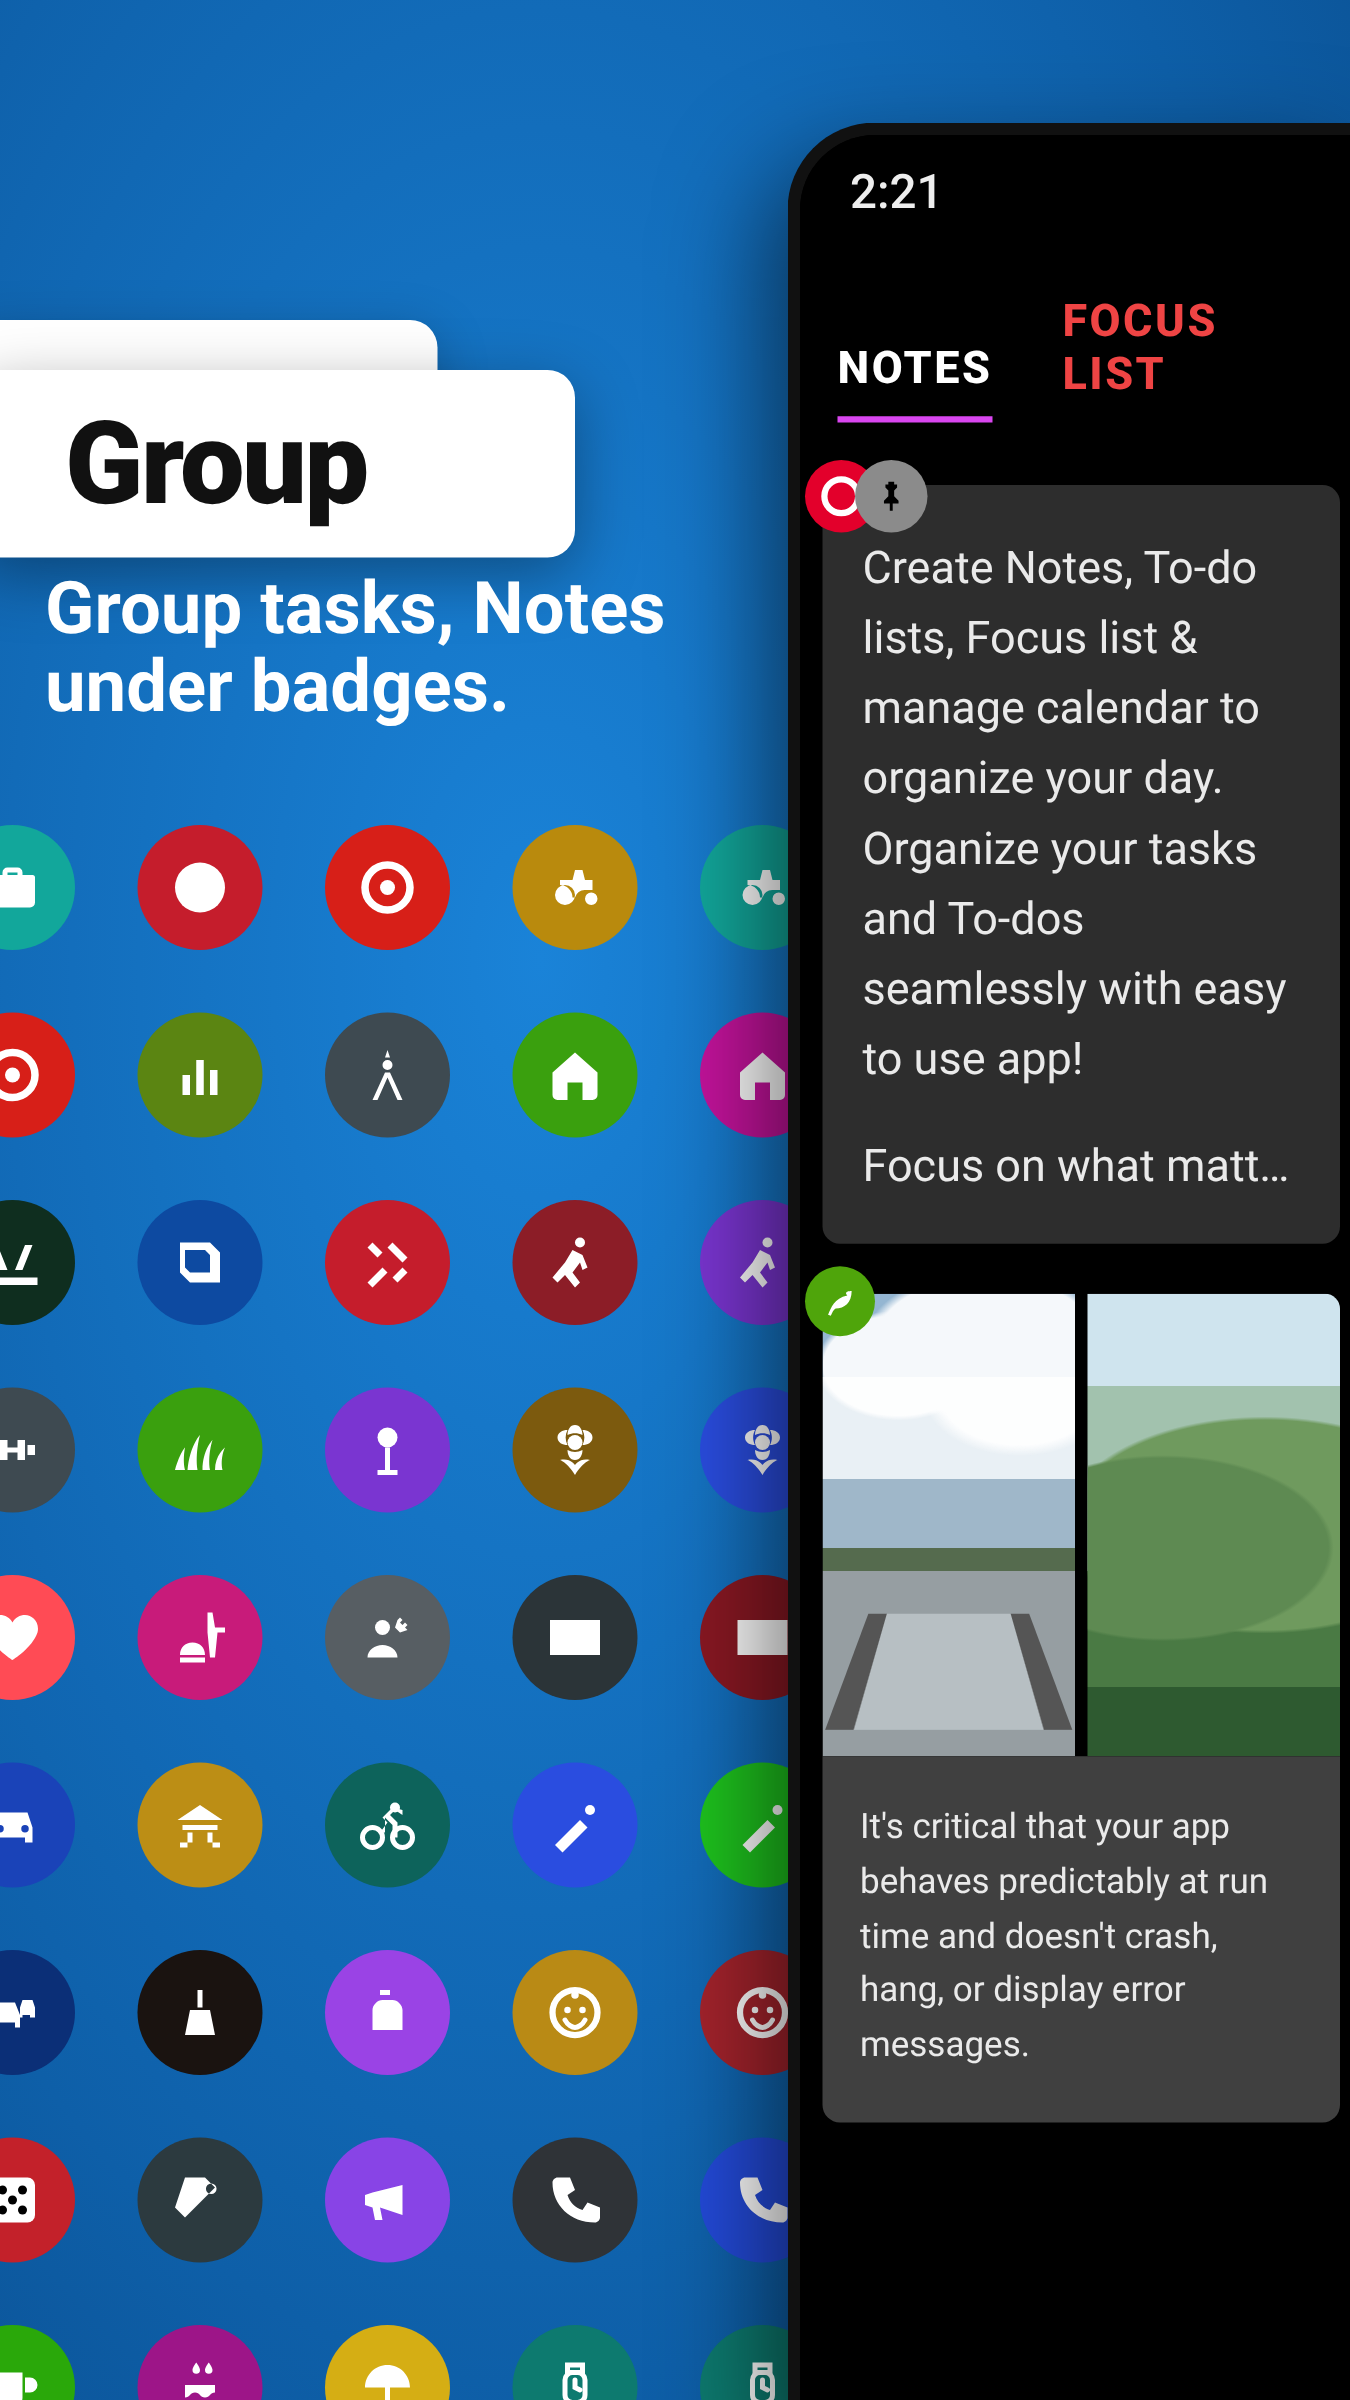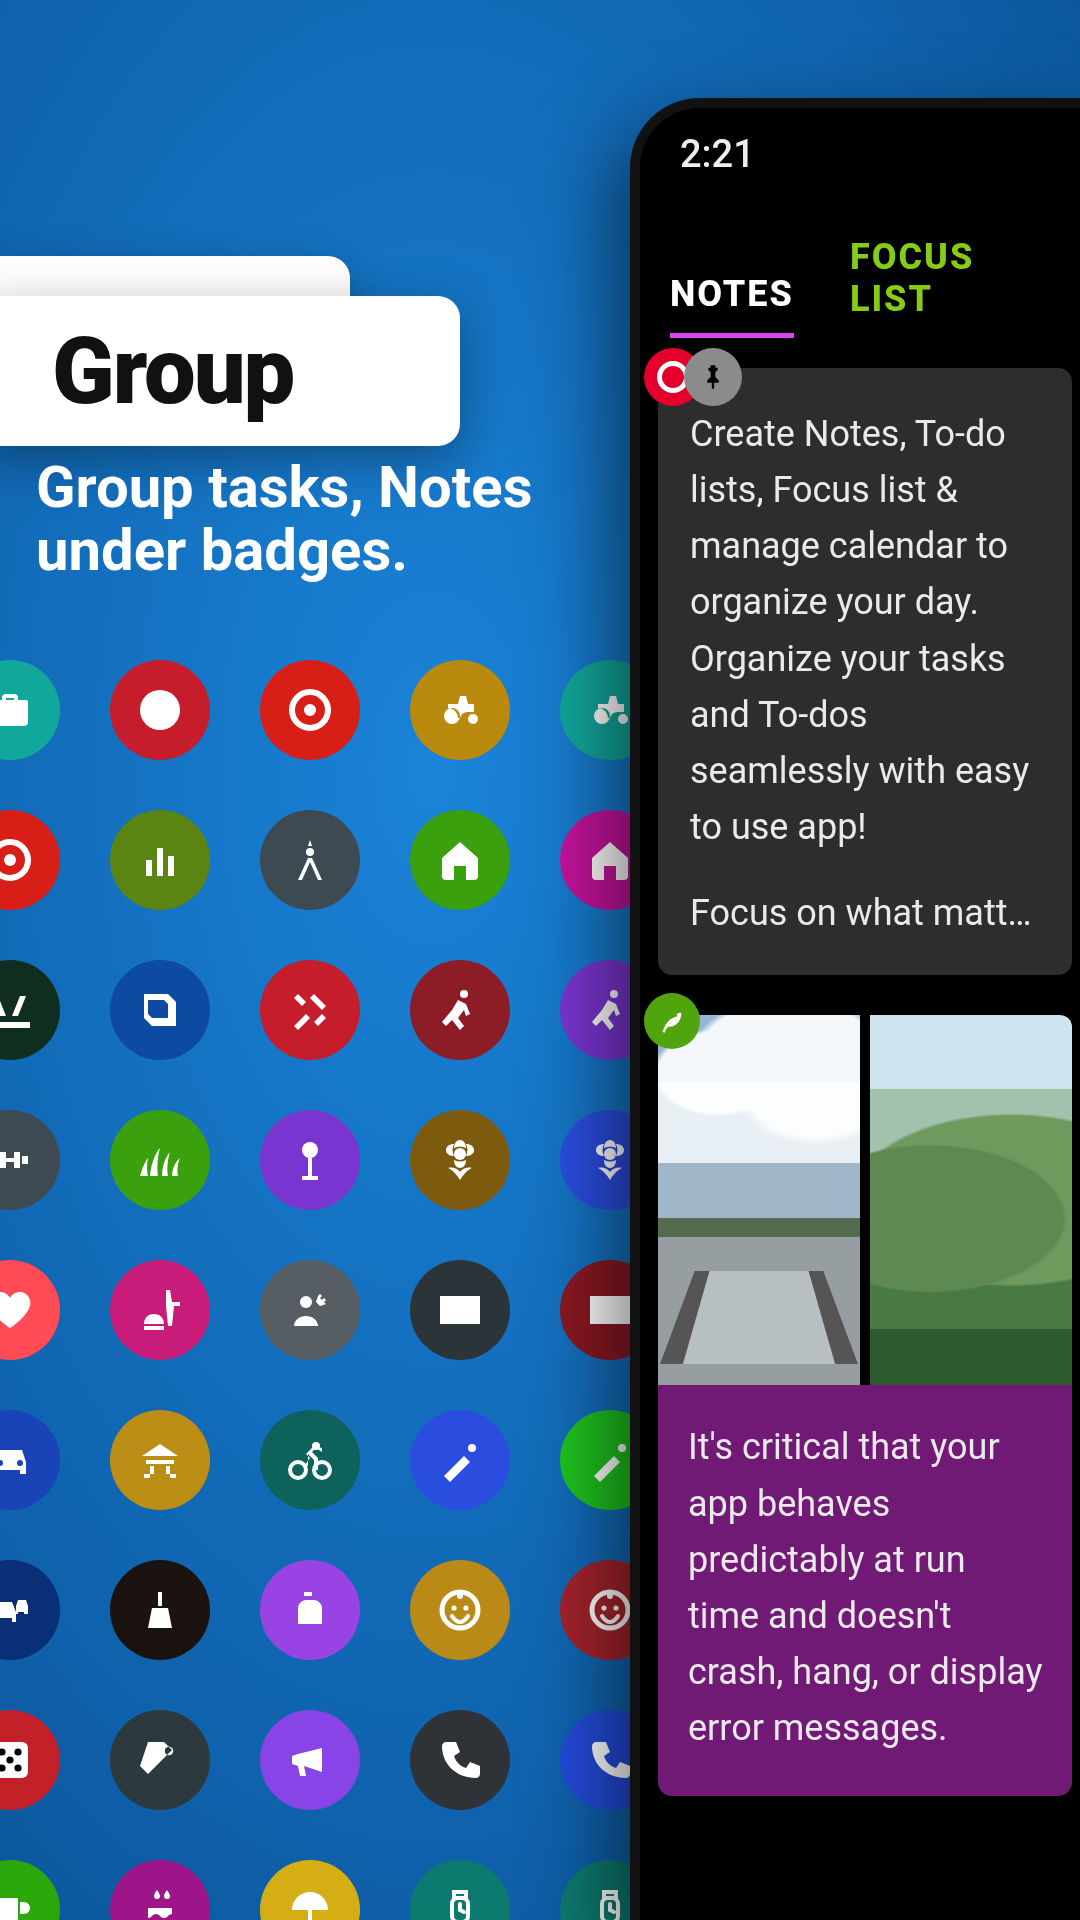--- a/index.html
+++ b/index.html
@@ -103,39 +103,40 @@
   .tabs {
     display: flex;
     gap: 56px;
     padding: 60px 30px 0 30px;
     align-items: flex-end;
   }
   .tab {
     font-size: 36px;
     font-weight: 800;
     letter-spacing: 2px;
-    color: #84cc16;
+    color: #ef4444;
     padding-bottom: 18px;
   }
   .tab.active {
     color: #fff;
     border-bottom: 5px solid #d946ef;
   }
   .notes-area {
     padding: 30px 18px 0 18px;
     position: relative;
   }
   .note-card {
     background: #2d2d2d;
     border-radius: 14px;
     padding: 38px 24px 34px 32px;
     color: #eaeaea;
     font-size: 36px;
     line-height: 1.56;
     position: relative;
+    margin-top: 20px;
   }
   .pins {
     position: absolute;
     top: -20px;
     left: -14px;
     display: flex;
   }
   .pin-red {
     width: 58px; height: 58px;
     border-radius: 50%;
@@ -200,25 +201,25 @@
     background: linear-gradient(180deg, #cfe4ee 0 20%, #a2c2ae 20% 60%, #4a7a44 60% 85%, #2e5a30 85% 100%);
   }
   .photo-hills::before{
     content:"";position:absolute;inset:0;
     background:
       radial-gradient(220px 120px at 30% 55%, #5e8a52 0 60%, transparent 62%),
       radial-gradient(260px 140px at 70% 50%, #6f9a5e 0 60%, transparent 62%);
   }
 
   .img-caption {
-    background:#701a75;
+    background:#404040;
     border-radius: 0 0 14px 14px;
     padding: 34px 28px 40px 30px;
     color:#eaeaea;
-    font-size:36px;
+    font-size:28px;
     line-height:1.56;
   }
 
   
   .c-teal{background:#12a79b}.c-red{background:#d71f18}.c-crimson{background:#c51d2c}
   .c-ochre{background:#b98a0d}.c-olive{background:#5b8512}.c-slate{background:#3e4a51}
   .c-green{background:#3aa00e}.c-magenta{background:#c4139c}.c-darkgreen{background:#0f2e1f}
   .c-blue{background:#0d4aa1}.c-bordeaux{background:#8c1d27}.c-purple{background:#7a35d1}
   .c-brown{background:#7c5a0e}.c-royal{background:#2a4de0}.c-coral{background:#ff4b55}
   .c-pink{background:#c81b7a}.c-grey{background:#575e63}.c-charcoal{background:#2b3438}

